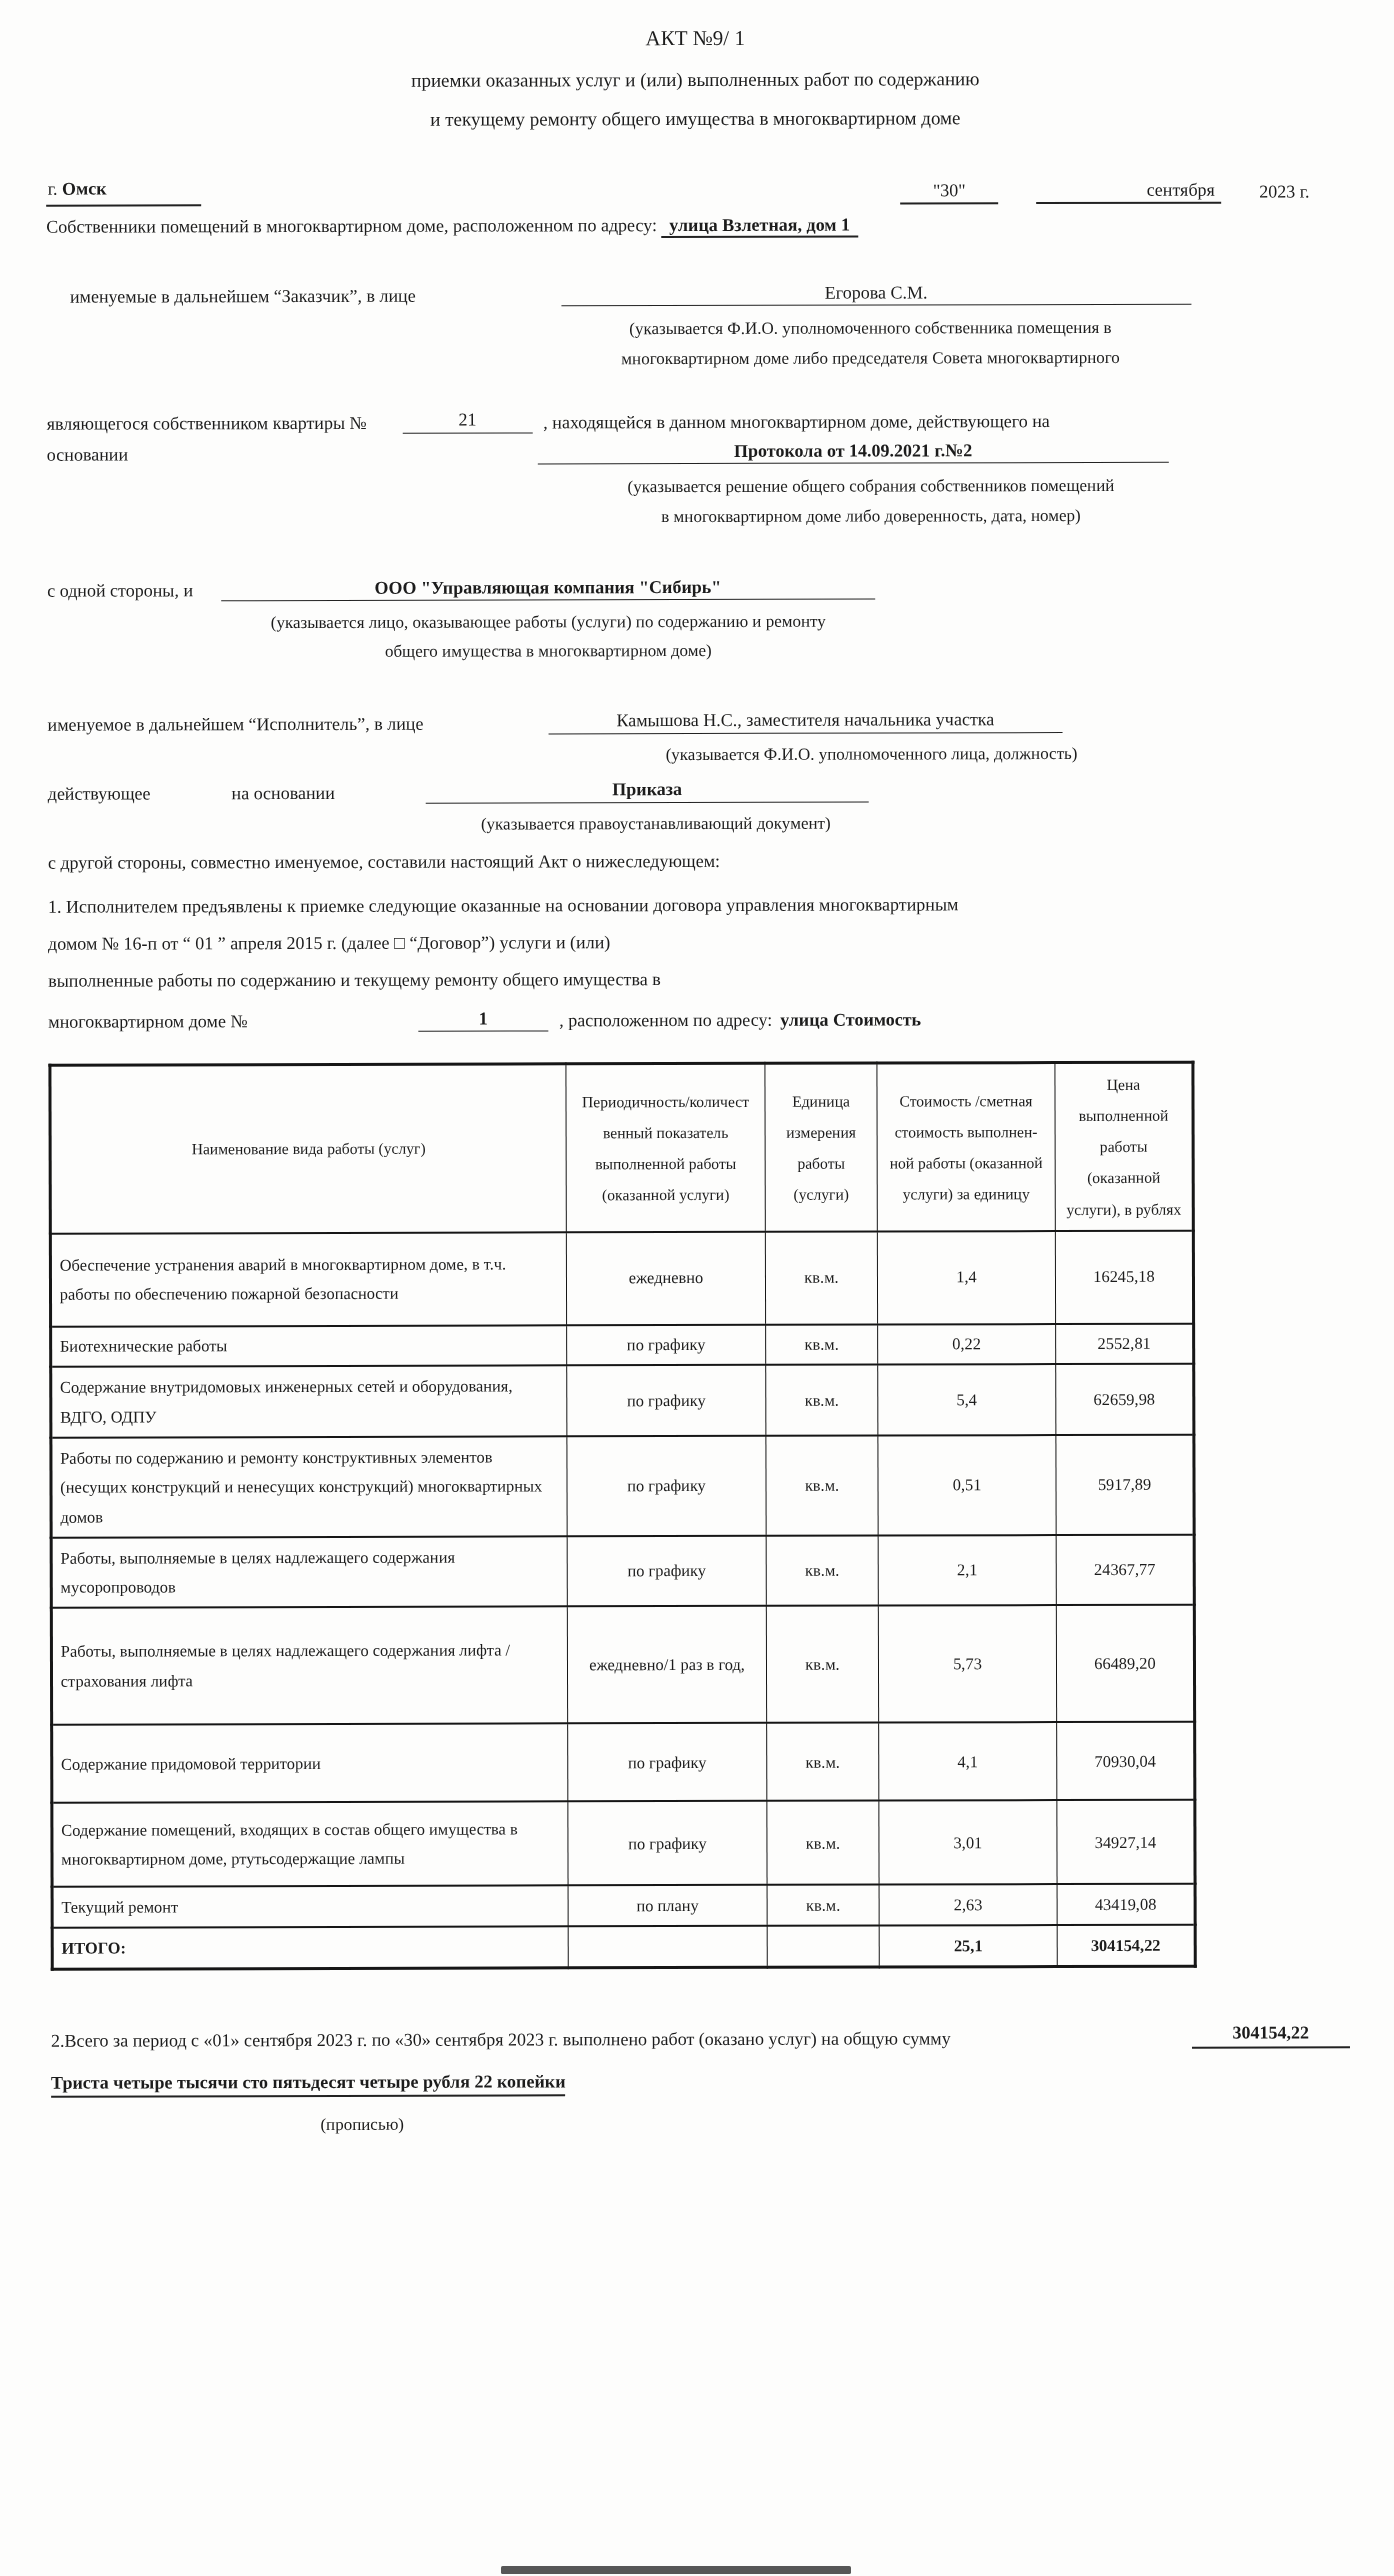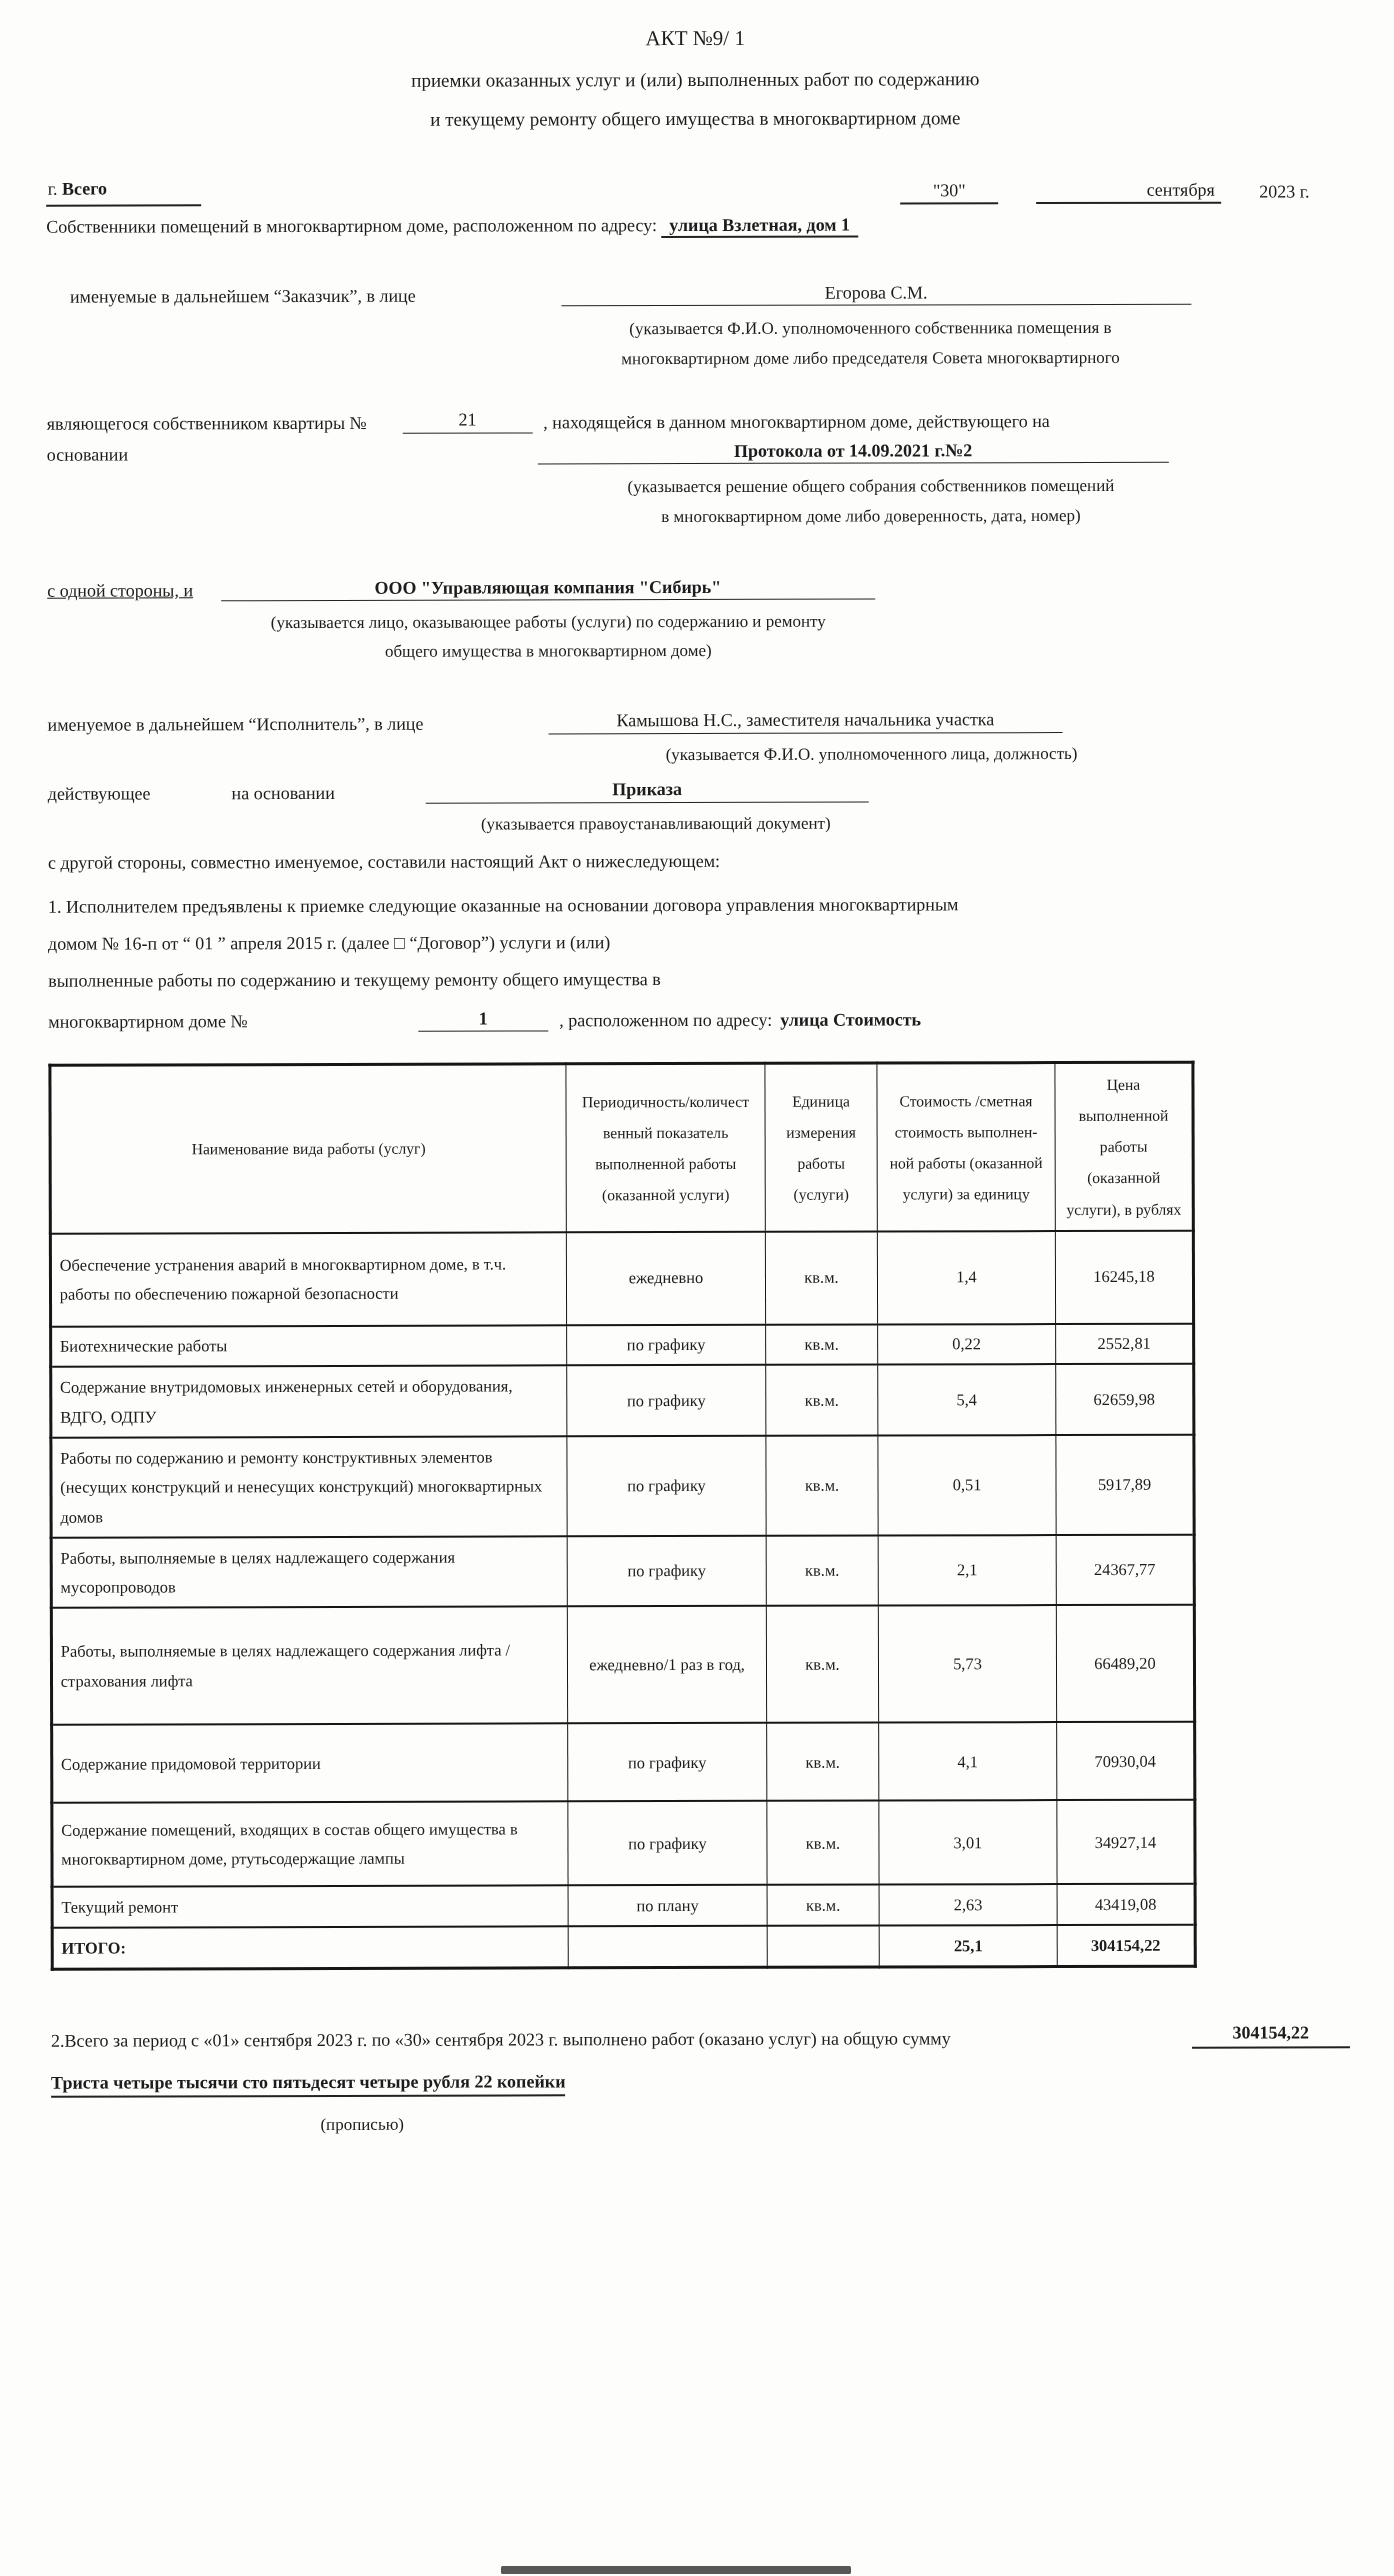--- a/index.html
+++ b/index.html
@@ -88,21 +88,21 @@
 
     <div class="title-block">
       <div class="center title1">АКТ №9/ 1</div>
       <div class="center title2">приемки оказанных услуг и (или) выполненных работ по содержанию</div>
       <div class="center title3">и текущему ремонту общего имущества в многоквартирном доме</div>
     </div>
 
     <div class="row city-date-row">
       <span class="city-group">
         <span>г.</span>
-        <span class="bold">Всего</span>
+        <span class="bold">Омск</span>
       </span>
       <span class="date-group">
         <span class="field date-day">"30"</span>
         <span class="field date-month">сентября</span>
         <span class="date-year">2023 г.</span>
       </span>
     </div>
 
     <div class="owners-line">
       <span>Собственники помещений в многоквартирном доме, расположенном по адресу:</span>
@@ -127,21 +127,21 @@
     <div class="row basis-row">
       <span style="flex:0 0 491px;">основании</span>
       <span class="field wide-field bold" style="width:618px;">Протокола от 14.09.2021 г.№2</span>
     </div>
     <div class="hint hint-under-right">
       <span>(указывается решение общего собрания собственников помещений</span><br>
       <span>в многоквартирном доме либо доверенность, дата, номер)</span>
     </div>
 
     <div class="row party1-row">
-      <span style="flex:0 0 174px;text-decoration:underline;">с одной стороны, и</span>
+      <span style="flex:0 0 174px;">с одной стороны, и</span>
       <span class="field wide-field bold" style="width:641px;">ООО "Управляющая компания "Сибирь"</span>
     </div>
     <div class="hint hint-under-mid" style="margin-left:188px; width:626px;">
       <span>(указывается лицо, оказывающее работы (услуги) по содержанию и ремонту</span><br>
       <span>общего имущества в многоквартирном доме)</span>
     </div>
 
     <div class="row exec-row">
       <span style="flex:0 0 501px;">именуемое в дальнейшем “Исполнитель”, в лице</span>
       <span class="field wide-field" style="width:501px;">Камышова Н.С., заместителя начальника участка</span>

